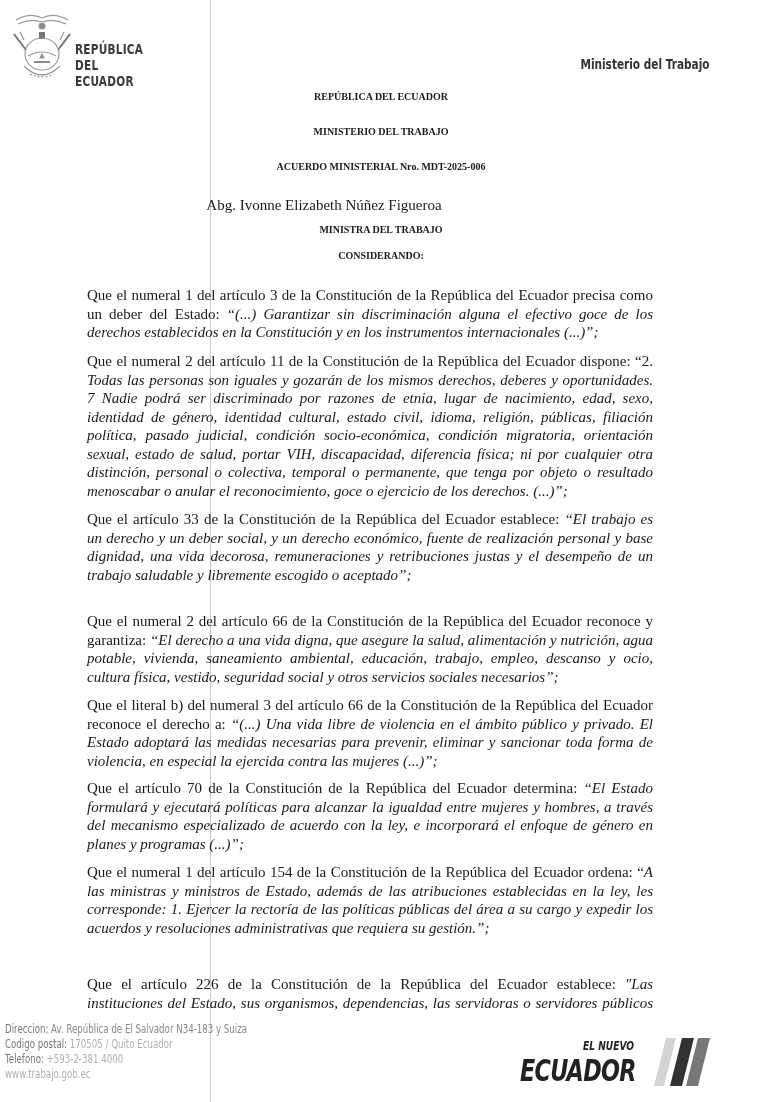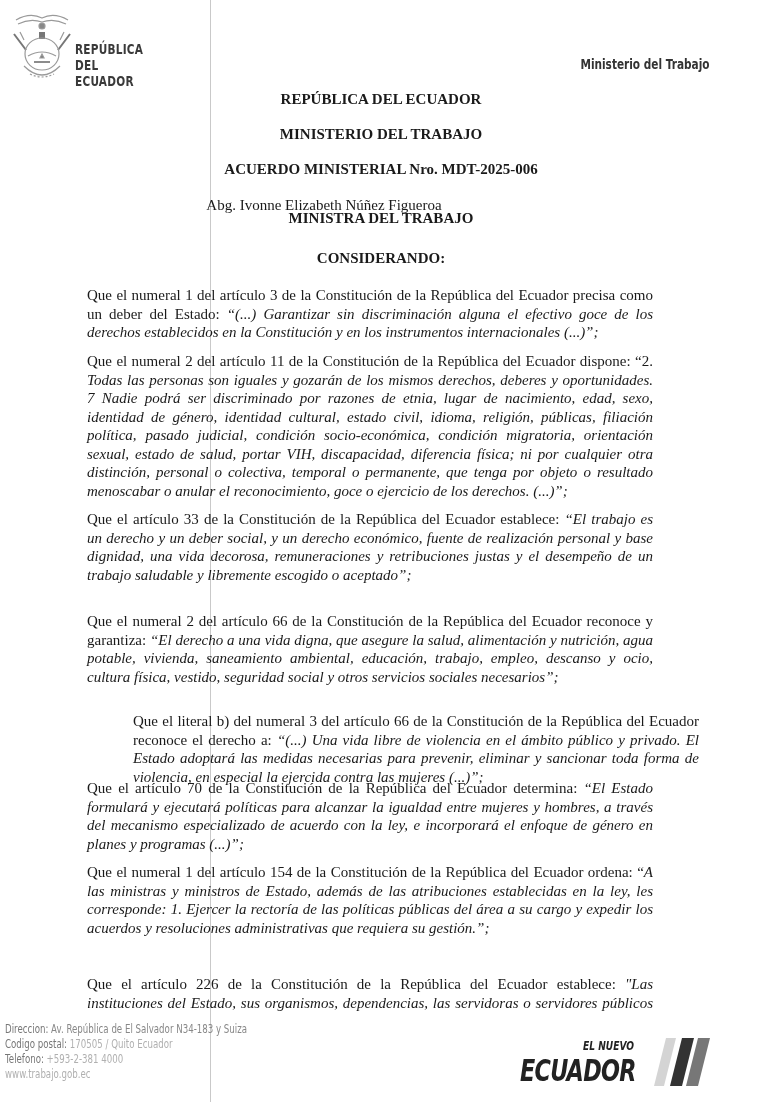--- a/index.html
+++ b/index.html
@@ -2,21 +2,21 @@
 <html><head>
 <meta charset="utf-8">
 <style>
   html, body { margin:0; padding:0; background:#fff; }
   body { width:762px; height:1102px; position:relative; overflow:hidden; font-family:"Liberation Serif", serif; color:#1a1a1a; }
   .scanline { position:absolute; left:210px; top:0; width:1px; height:1102px; background:#c9c9c9; }
   .header-logo { position:absolute; left:6px; top:4px; width:150px; height:80px; }
   .coat { position:absolute; left:4px; top:6px; width:64px; height:74px; }
   .rep-text { position:absolute; left:69px; top:37px; font-family:"DejaVu Sans", sans-serif; font-size:13.5px; line-height:16px; color:#3a3a3a; transform:scaleX(0.78); transform-origin:left top; font-weight:bold; letter-spacing:0.3px; }
   .ministerio-top { position:absolute; right:52px; top:56px; font-family:"DejaVu Sans", sans-serif; font-size:13.5px; font-weight:bold; color:#333; transform:scaleX(0.78); transform-origin:right top; }
-  .title { position:absolute; left:0; width:762px; text-align:center; font-weight:bold; font-size:15px; }
+  .title { position:absolute; left:0; width:762px; text-align:center; font-weight:bold; font-size:10px; }
   .signer { position:absolute; left:0; width:648px; text-align:center; font-size:15px; }
   .para { position:absolute; left:87px; width:566px; font-size:15px; line-height:18.5px; }
   .ln { display:block; white-space:nowrap; text-align:justify; text-align-last:justify; }
   .ln.last { text-align-last:left; }
   .it { font-style:italic; }
   .footer-addr { position:absolute; left:5px; top:1022px; font-family:"DejaVu Sans", sans-serif; font-size:12px; line-height:15px; color:#8a8a8a; transform:scaleX(0.72); transform-origin:left top; white-space:nowrap; }
   .footer-addr .lbl { color:#777; }
   .footer-addr .val { color:#b0b0b0; }
   .brand-small { position:absolute; left:583px; top:1038px; font-family:"DejaVu Sans", sans-serif; font-style:italic; font-weight:bold; font-size:13px; color:#222; transform:scaleX(0.7); transform-origin:left top; }
   .brand-big { position:absolute; left:520px; top:1052px; font-family:"DejaVu Sans", sans-serif; font-style:italic; font-weight:bold; font-size:31px; letter-spacing:-1px; color:#222; transform:scaleX(0.72); transform-origin:left top; }
@@ -49,21 +49,21 @@
     <div>DEL ECUADOR</div>
   </div>
 </div>
 
 <div class="ministerio-top">Ministerio del Trabajo</div>
 
 <div class="title" style="top:91px">REPÚBLICA DEL ECUADOR</div>
 <div class="title" style="top:126px">MINISTERIO DEL TRABAJO</div>
 <div class="title" style="top:161px">ACUERDO MINISTERIAL Nro. MDT-2025-006</div>
 <div class="signer" style="top:197px">Abg. Ivonne Elizabeth Núñez Figueroa</div>
-<div class="title" style="top:210px">MINISTRA DEL TRABAJO</div>
+<div class="title" style="top:224px">MINISTRA DEL TRABAJO</div>
 <div class="title" style="top:250px">CONSIDERANDO:</div>
 
 <div id="paras">
     <div class="para" style="top: 286px;">
       <span class="ln"><span>Que el numeral 1 del artículo 3 de la Constitución de la República del Ecuador precisa como</span></span>
       <span class="ln"><span>un deber del Estado: </span><span class="it">“(...) Garantizar sin discriminación alguna el efectivo goce de los</span></span>
       <span class="ln last"><span class="it">derechos establecidos en la Constitución y en los instrumentos internacionales (...)”;</span></span>
     </div>
     <div class="para" style="top: 352px;">
       <span class="ln"><span>Que el numeral 2 del artículo 11 de la Constitución de la República del Ecuador dispone: “2.</span></span>
@@ -80,21 +80,21 @@
       <span class="ln"><span class="it">un derecho y un deber social, y un derecho económico, fuente de realización personal y base</span></span>
       <span class="ln"><span class="it">dignidad, una vida decorosa, remuneraciones y retribuciones justas y el desempeño de un</span></span>
       <span class="ln last"><span class="it">trabajo saludable y libremente escogido o aceptado”;</span></span>
     </div>
     <div class="para" style="top: 612px;">
       <span class="ln"><span>Que el numeral 2 del artículo 66 de la Constitución de la República del Ecuador reconoce y</span></span>
       <span class="ln"><span>garantiza: </span><span class="it">“El derecho a una vida digna, que asegure la salud, alimentación y nutrición, agua</span></span>
       <span class="ln"><span class="it">potable, vivienda, saneamiento ambiental, educación, trabajo, empleo, descanso y ocio,</span></span>
       <span class="ln last"><span class="it">cultura física, vestido, seguridad social y otros servicios sociales necesarios”;</span></span>
     </div>
-    <div class="para" style="top: 712px; margin-left: 46px;">
+    <div class="para" style="top: 696px;">
       <span class="ln"><span>Que el literal b) del numeral 3 del artículo 66 de la Constitución de la República del Ecuador</span></span>
       <span class="ln"><span>reconoce el derecho a: </span><span class="it">“(...) Una vida libre de violencia en el ámbito público y privado. El</span></span>
       <span class="ln"><span class="it">Estado adoptará las medidas necesarias para prevenir, eliminar y sancionar toda forma de</span></span>
       <span class="ln last"><span class="it">violencia, en especial la ejercida contra las mujeres (...)”;</span></span>
     </div>
     <div class="para" style="top: 779px;">
       <span class="ln"><span>Que el artículo 70 de la Constitución de la República del Ecuador determina: </span><span class="it">“El Estado</span></span>
       <span class="ln"><span class="it">formulará y ejecutará políticas para alcanzar la igualdad entre mujeres y hombres, a través</span></span>
       <span class="ln"><span class="it">del mecanismo especializado de acuerdo con la ley, e incorporará el enfoque de género en</span></span>
       <span class="ln last"><span class="it">planes y programas (...)”;</span></span>

